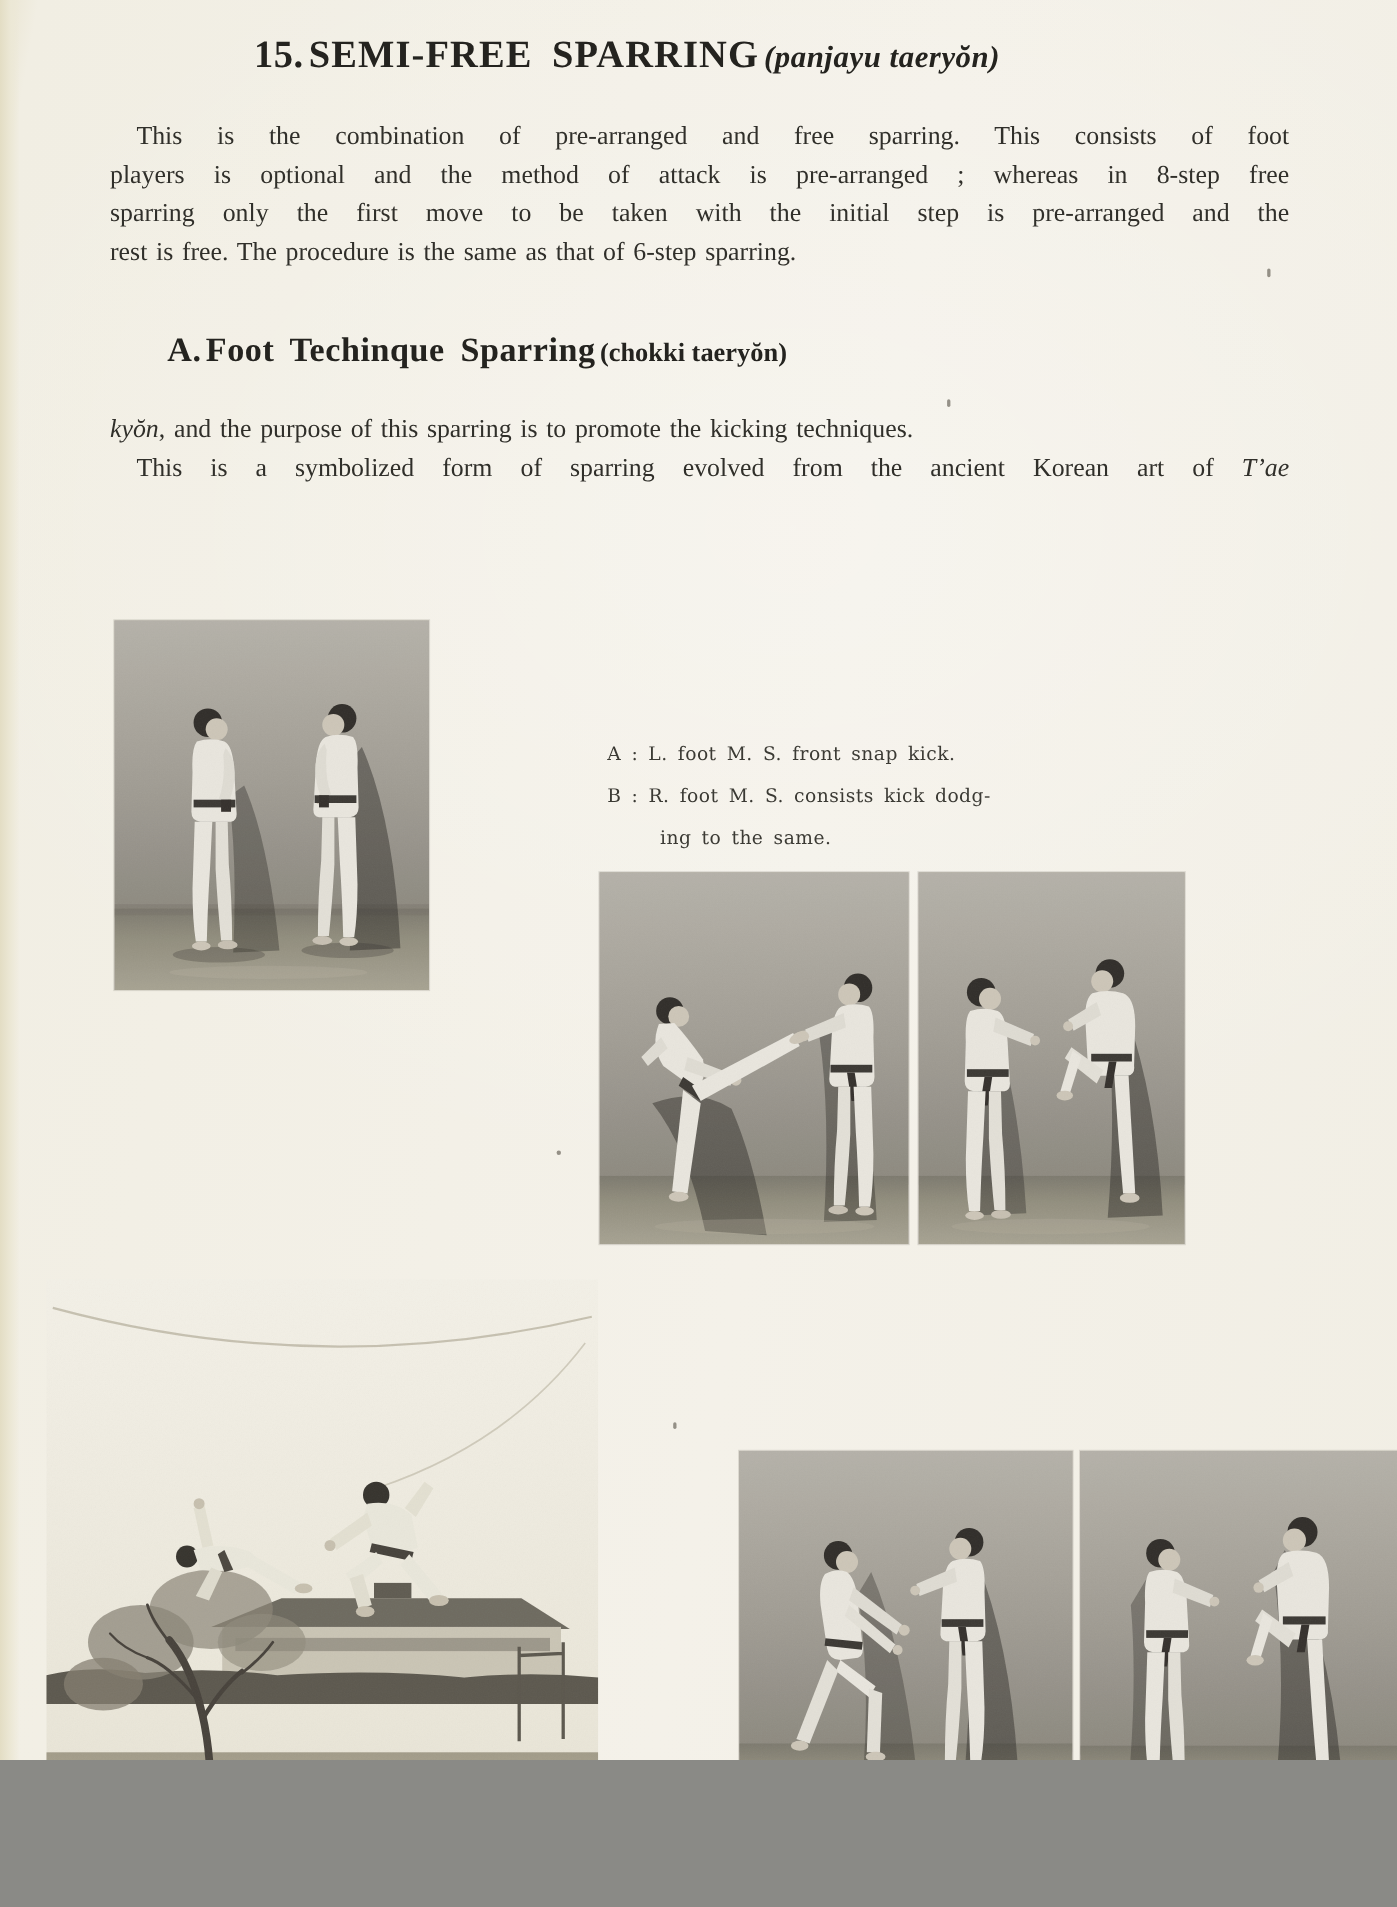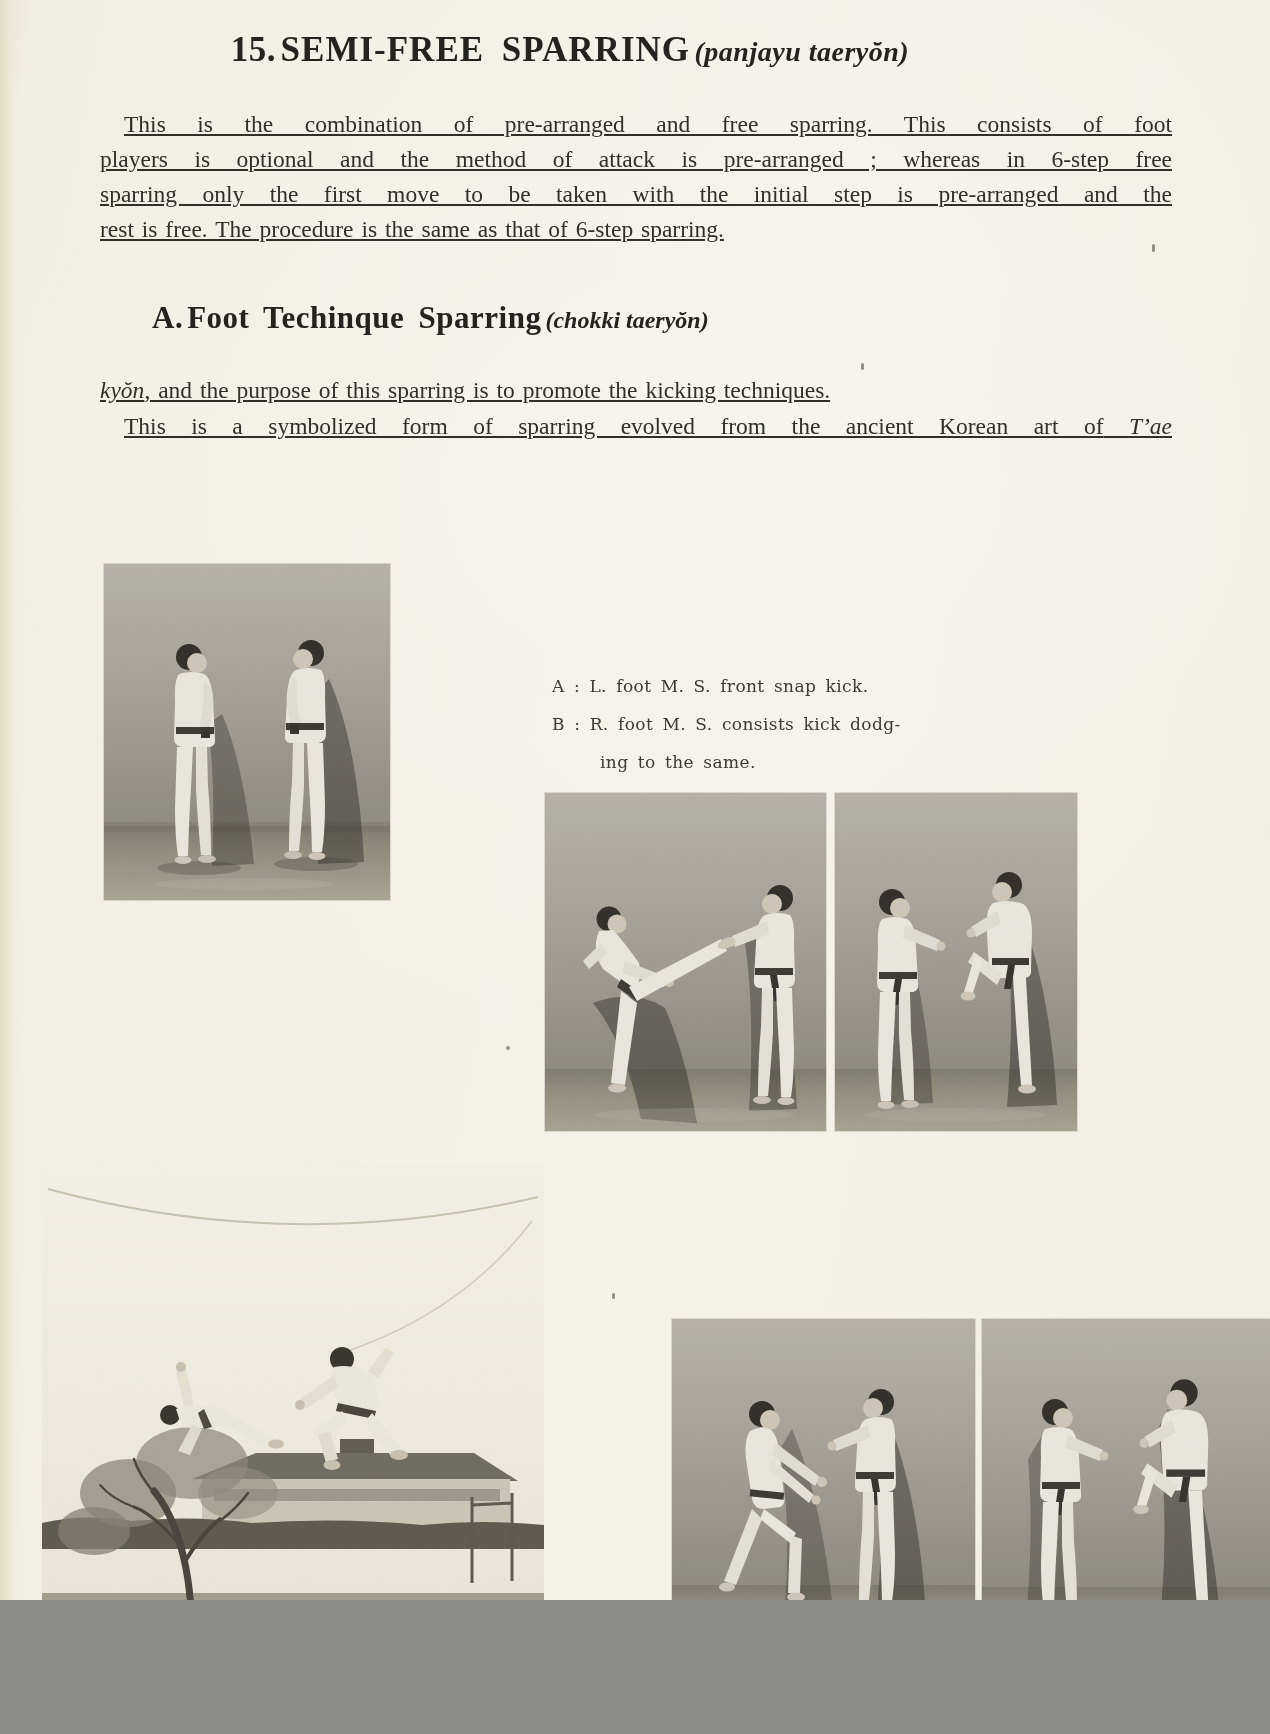--- a/index.html
+++ b/index.html
@@ -11,28 +11,28 @@
     font-family:"Liberation Serif", serif;color:#33322d;padding-left:40px;
   }
   .left-edge{position:absolute;left:0;top:0;width:18px;height:100%;
     background:linear-gradient(90deg,#e3ddc4,#ece8d6 55%,rgba(236,232,214,0));}
   .title{position:absolute;left:0;top:30px;width:1140px;text-align:center;white-space:nowrap;
     font-weight:bold;color:#24231f;letter-spacing:.5px;}
   .title .num{font-size:35px;}
   .title .main{font-size:35px;letter-spacing:1px;word-spacing:8px;}
   .title .rom{font-size:28px;font-style:italic;letter-spacing:.5px;}
   .para{position:absolute;left:100px;width:1072px;font-size:23.5px;line-height:35px;
-    word-spacing:2px;color:#302f2a;text-decoration:underline;}
+    word-spacing:2px;color:#302f2a;}
   .p2{line-height:36px;}
   .jline{text-align:justify;text-align-last:justify;}
   .jline.last{text-align-last:left;}
   .indent1{text-indent:24px;}
   .subhead{position:absolute;left:152px;top:300px;white-space:nowrap;font-weight:bold;color:#24231f;}
   .subhead .letter,.subhead .stitle{font-size:31px;letter-spacing:.5px;word-spacing:6px;}
-  .subhead .rom{font-size:24px;font-style:italic;}
+  .subhead .rom{font-size:24px;}
   .ital{font-style:italic;}
   .caption{position:absolute;font-family:"DejaVu Serif", serif;font-size:17px;
     letter-spacing:.4px;word-spacing:3.5px;color:#3b3a34;}
   .cap1{left:552px;top:667px;line-height:38px;width:480px;}
   .cap1 .cont{padding-left:48px;}
   .cap2{left:652px;top:1221px;line-height:37px;width:600px;white-space:nowrap;}
   .photo{position:absolute;overflow:hidden;outline:1px solid rgba(100,95,85,.18);background:#a8a49b;}
   .photo svg{display:block;width:100%;height:100%;filter:blur(.35px) contrast(.97);}
   .photo.noborder{outline:none;background:transparent;}
   .speck{position:absolute;background:rgba(70,64,52,.55);border-radius:50%;}
@@ -115,21 +115,21 @@
   <div class="left-edge"></div>
 
   <div class="title">
     <span class="num">15.</span>
     <span class="main">SEMI-FREE SPARRING</span>
     <span class="rom">(panjayu taeryŏn)</span>
   </div>
 
   <div class="para" style="top:107px">
     <div class="jline indent1">This is the combination of pre-arranged and free sparring. This consists of foot</div>
-    <div class="jline">players is optional and the method of attack is pre-arranged ; whereas in 6-step free</div>
+    <div class="jline">players is optional and the method of attack is pre-arranged ; whereas in 8-step free</div>
     <div class="jline">sparring only the first move to be taken with the initial step is pre-arranged and the</div>
     <div class="jline last">rest is free. The procedure is the same as that of 6-step sparring.</div>
   </div>
 
   <div class="subhead">
     <span class="letter">A.</span>
     <span class="stitle">Foot Techinque Sparring</span>
     <span class="rom">(chokki taeryŏn)</span>
   </div>
 

